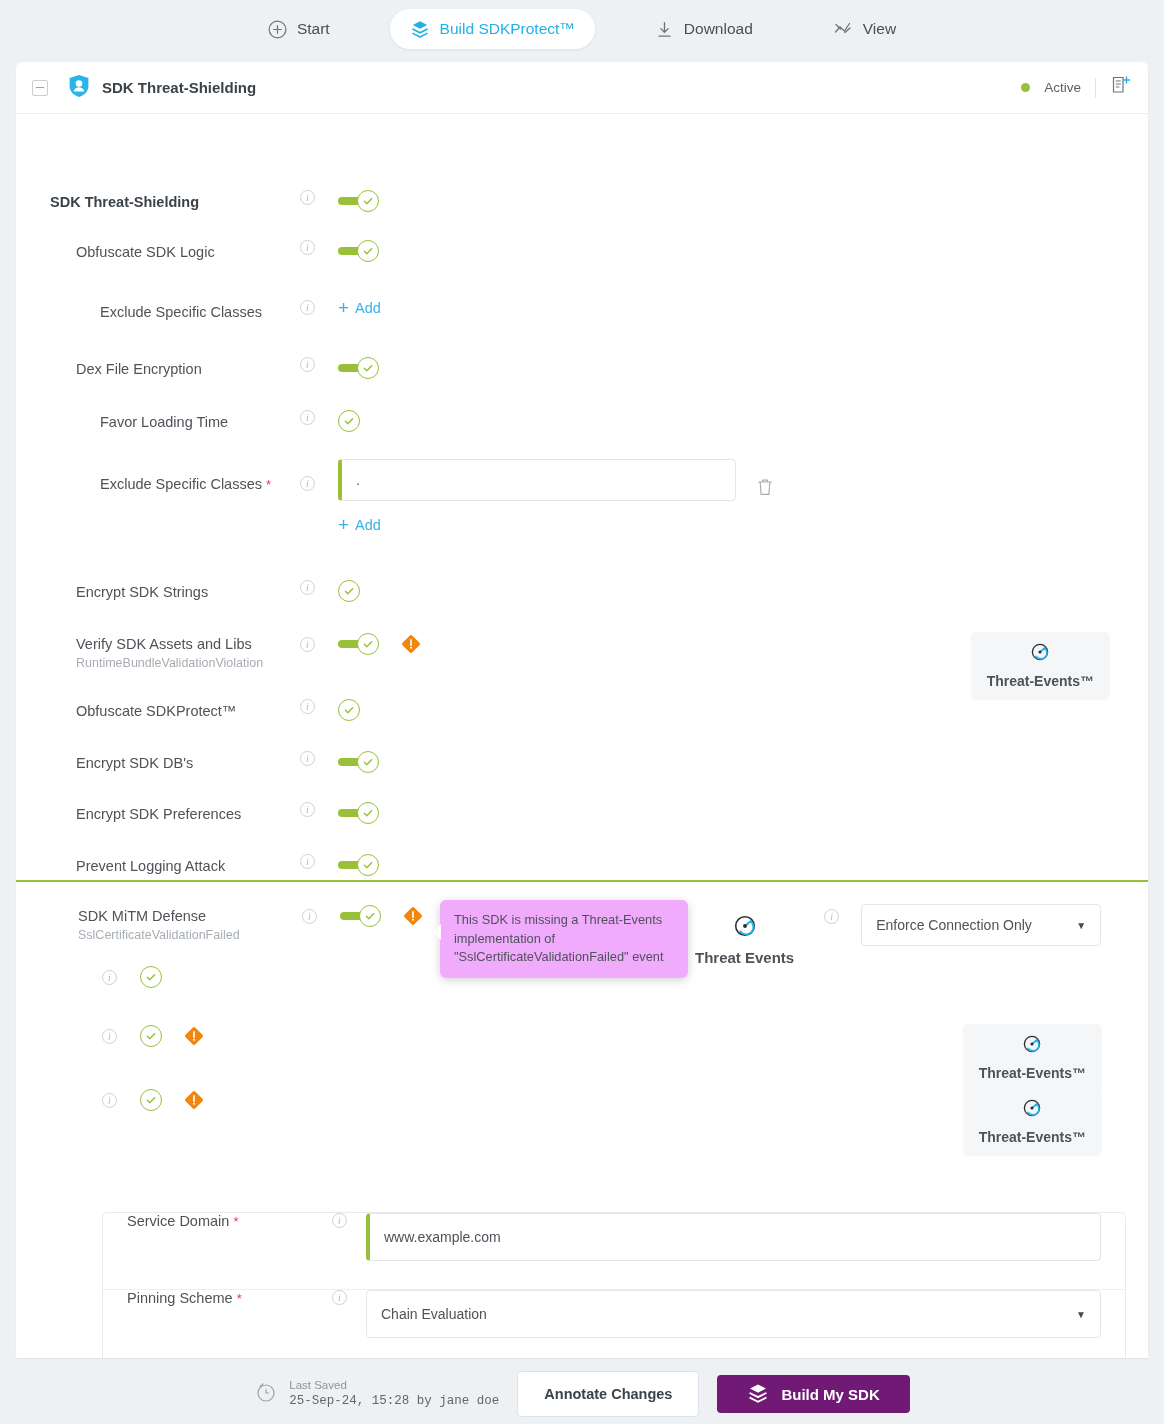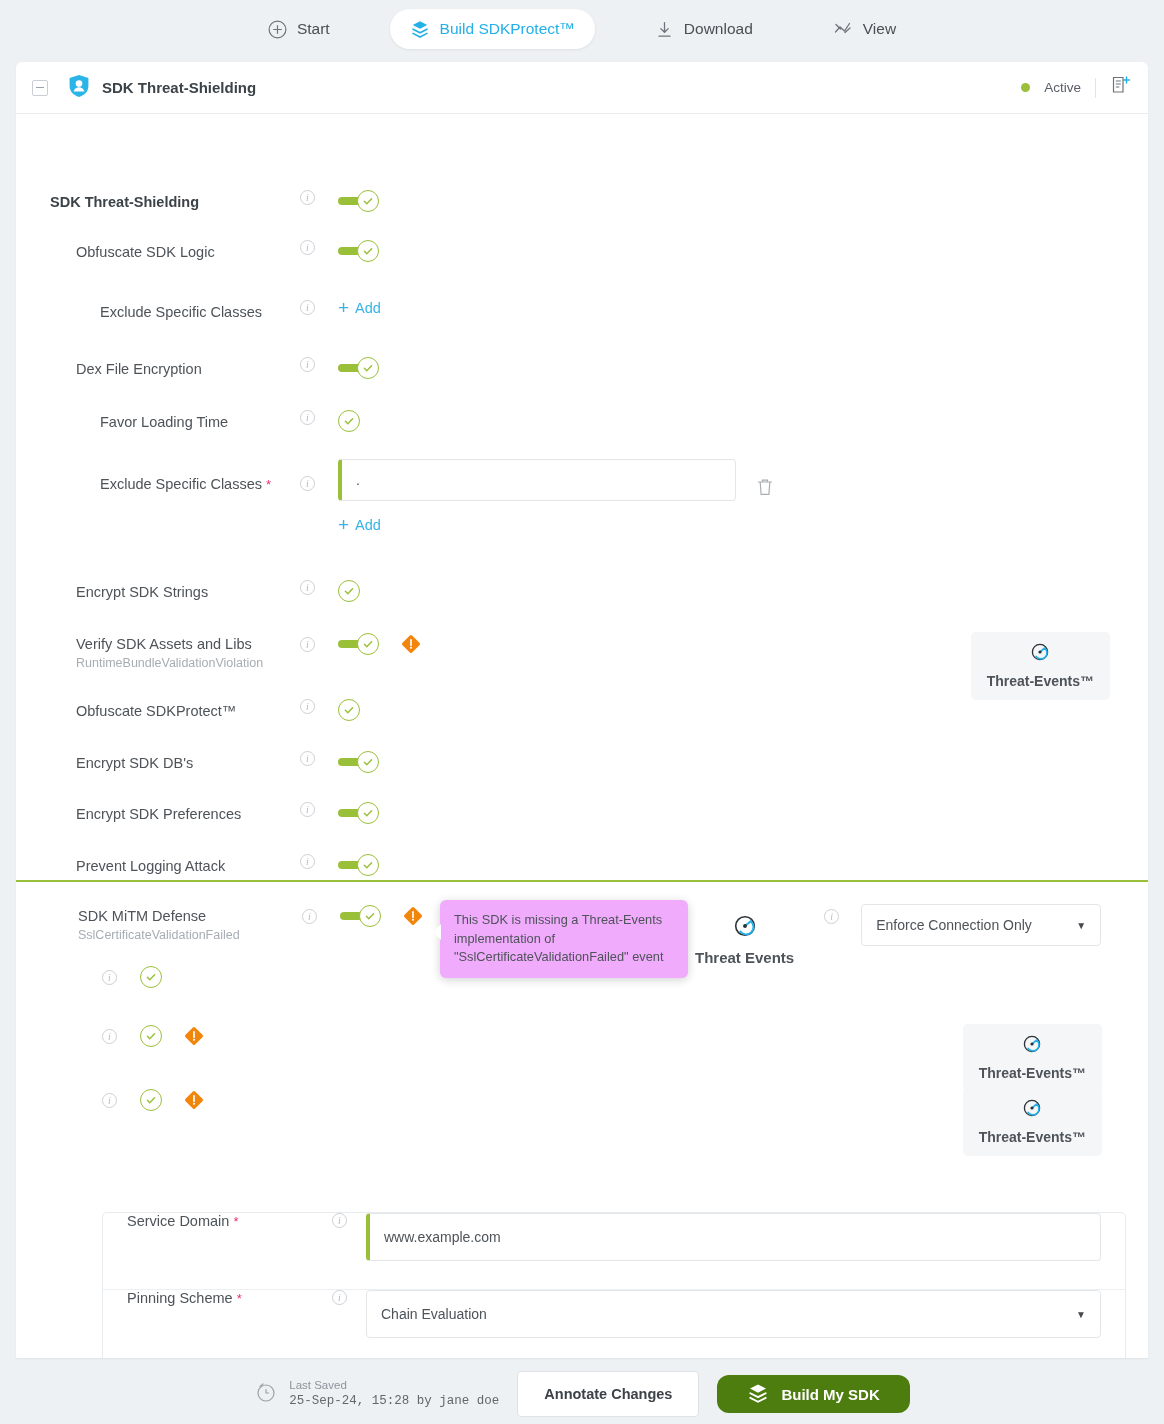--- a/index.html
+++ b/index.html
@@ -143,21 +143,21 @@
   }
   .saveinfo { display: flex; align-items: center; gap: 11px; }
   .savetxt1 { font-size: 11.5px; color: #8d949b; line-height: 1.35; }
   .savetxt2 { font-size: 12.5px; color: #61676d; line-height: 1.35; }
   .btn-outline {
     background: #fff; border: 1px solid #dfe3e7; border-radius: 4px;
     height: 46px; padding: 0 26px; font-size: 14.5px; font-weight: bold;
     color: #3b4248; cursor: pointer; display:flex; align-items:center;
   }
   .btn-primary {
-    background: #4d7c0f; border: none; border-radius: 12px; height: 38px;
+    background: #701a75; border: none; border-radius: 4px; height: 38px;
     padding: 0 30px; font-size: 15px; font-weight: bold; color: #fff;
     cursor: pointer; display: flex; align-items: center; gap: 12px;
   }
 </style>
 </head>
 <body>
 
 <div class="page">
 
   <div class="topnav">

